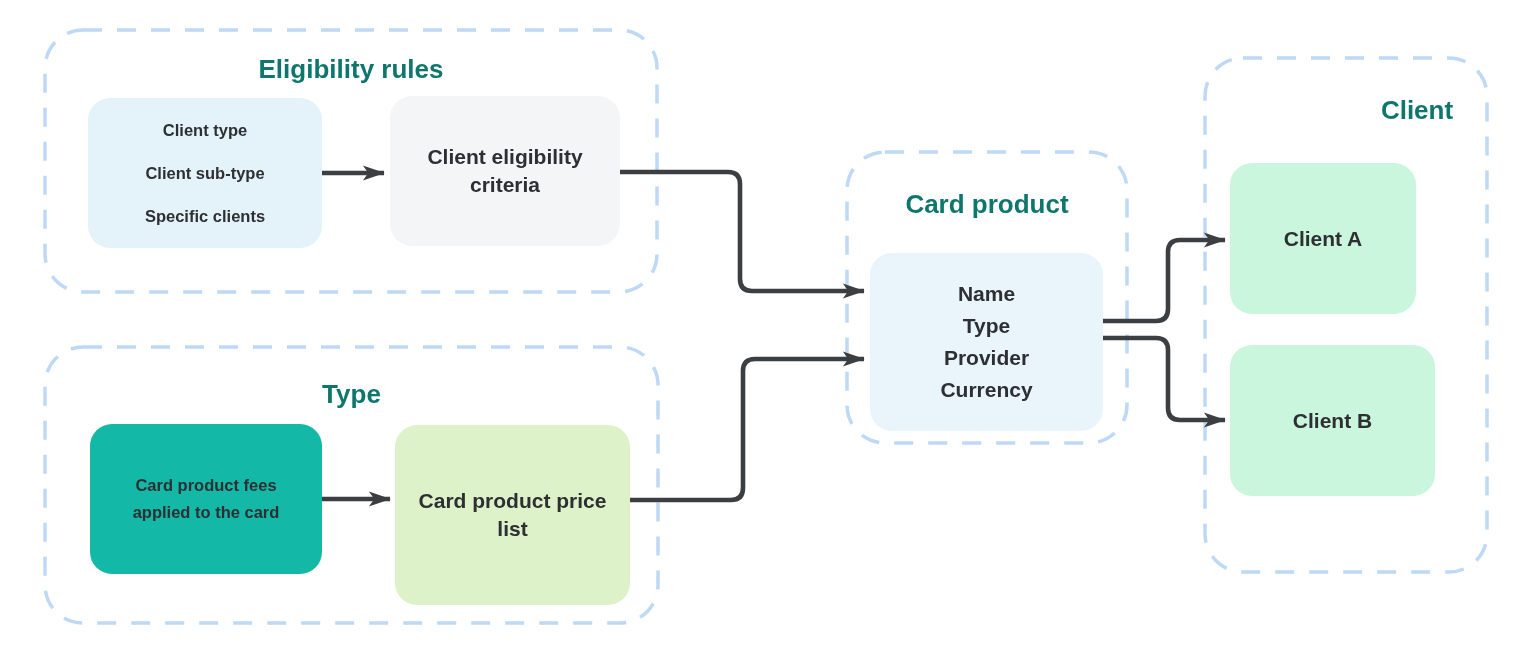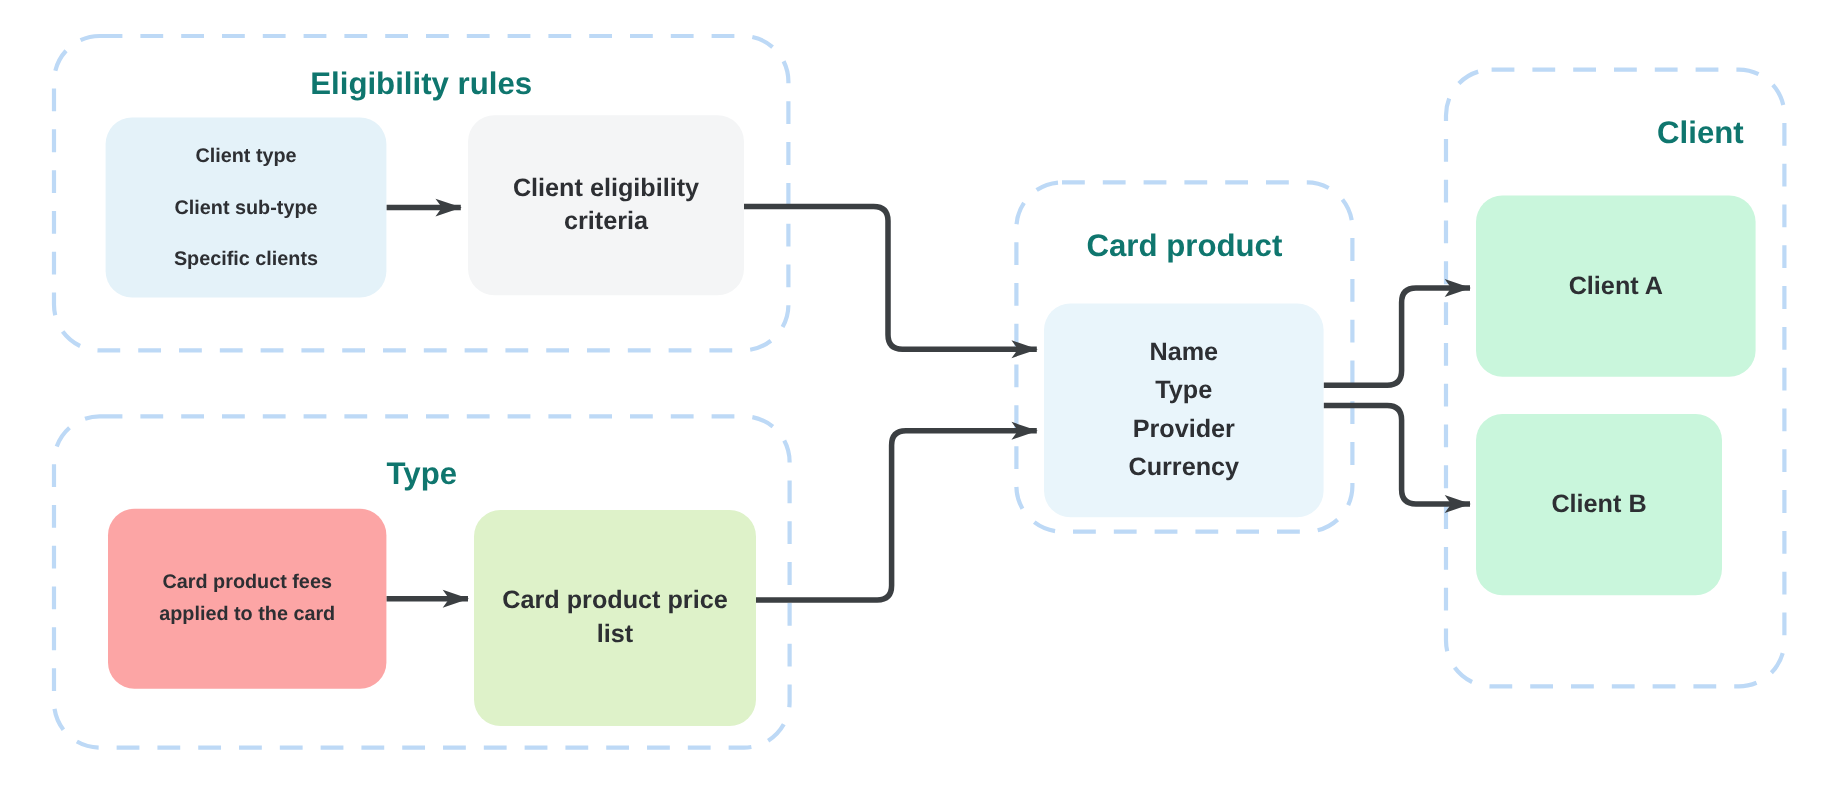--- a/index.html
+++ b/index.html
@@ -77,26 +77,26 @@
   <div class="group-title" style="left:847px; top:189px; width:280px;">Card product</div>
   <div class="group-title" style="left:1276px; top:95px; width:282px;">Client</div>
 
   <div class="node text-sm" style="left: 88px; top: 98px; width: 234px; height: 150px; background-color: rgb(228, 242, 249);">
     <div class="line">Client type</div>
     <div class="line">Client sub-type</div>
     <div class="line">Specific clients</div>
   </div>
   <div class="node text-md pad-22" style="left: 390px; top: 96px; width: 230px; height: 150px; background-color: rgb(244, 245, 246); text-align: center;">Client eligibility criteria</div>
 
-  <div class="node text-sm pad-30" style="left: 90px; top: 424px; width: 232px; height: 150px; background-color: #fca5a5;">Card product fees applied to the card</div>
+  <div class="node text-sm pad-30" style="left: 90px; top: 424px; width: 232px; height: 150px; background-color: #14b8a6;">Card product fees applied to the card</div>
   <div class="node text-md pad-22" style="left: 395px; top: 425px; width: 235px; height: 180px; background-color: rgb(222, 242, 201);">Card product price list</div>
 
   <div class="node node-card-details" style="left: 870px; top: 253px; width: 233px; height: 178px; background-color: rgb(233, 245, 251);">
     <div class="line">Name</div>
     <div class="line">Type</div>
     <div class="line">Provider</div>
     <div class="line">Currency</div>
   </div>
 
-  <div class="node text-md" style="left: 1230px; top: 163px; width: 233px; height: 151px; background-color: rgb(201, 246, 220);">Client A</div>
+  <div class="node text-md" style="left: 1230px; top: 163px; width: 186px; height: 151px; background-color: rgb(201, 246, 220);">Client A</div>
   <div class="node text-md" style="left: 1230px; top: 345px; width: 205px; height: 151px; background-color: rgb(201, 246, 220);">Client B</div>
 
 </div>
 
 </body></html>

